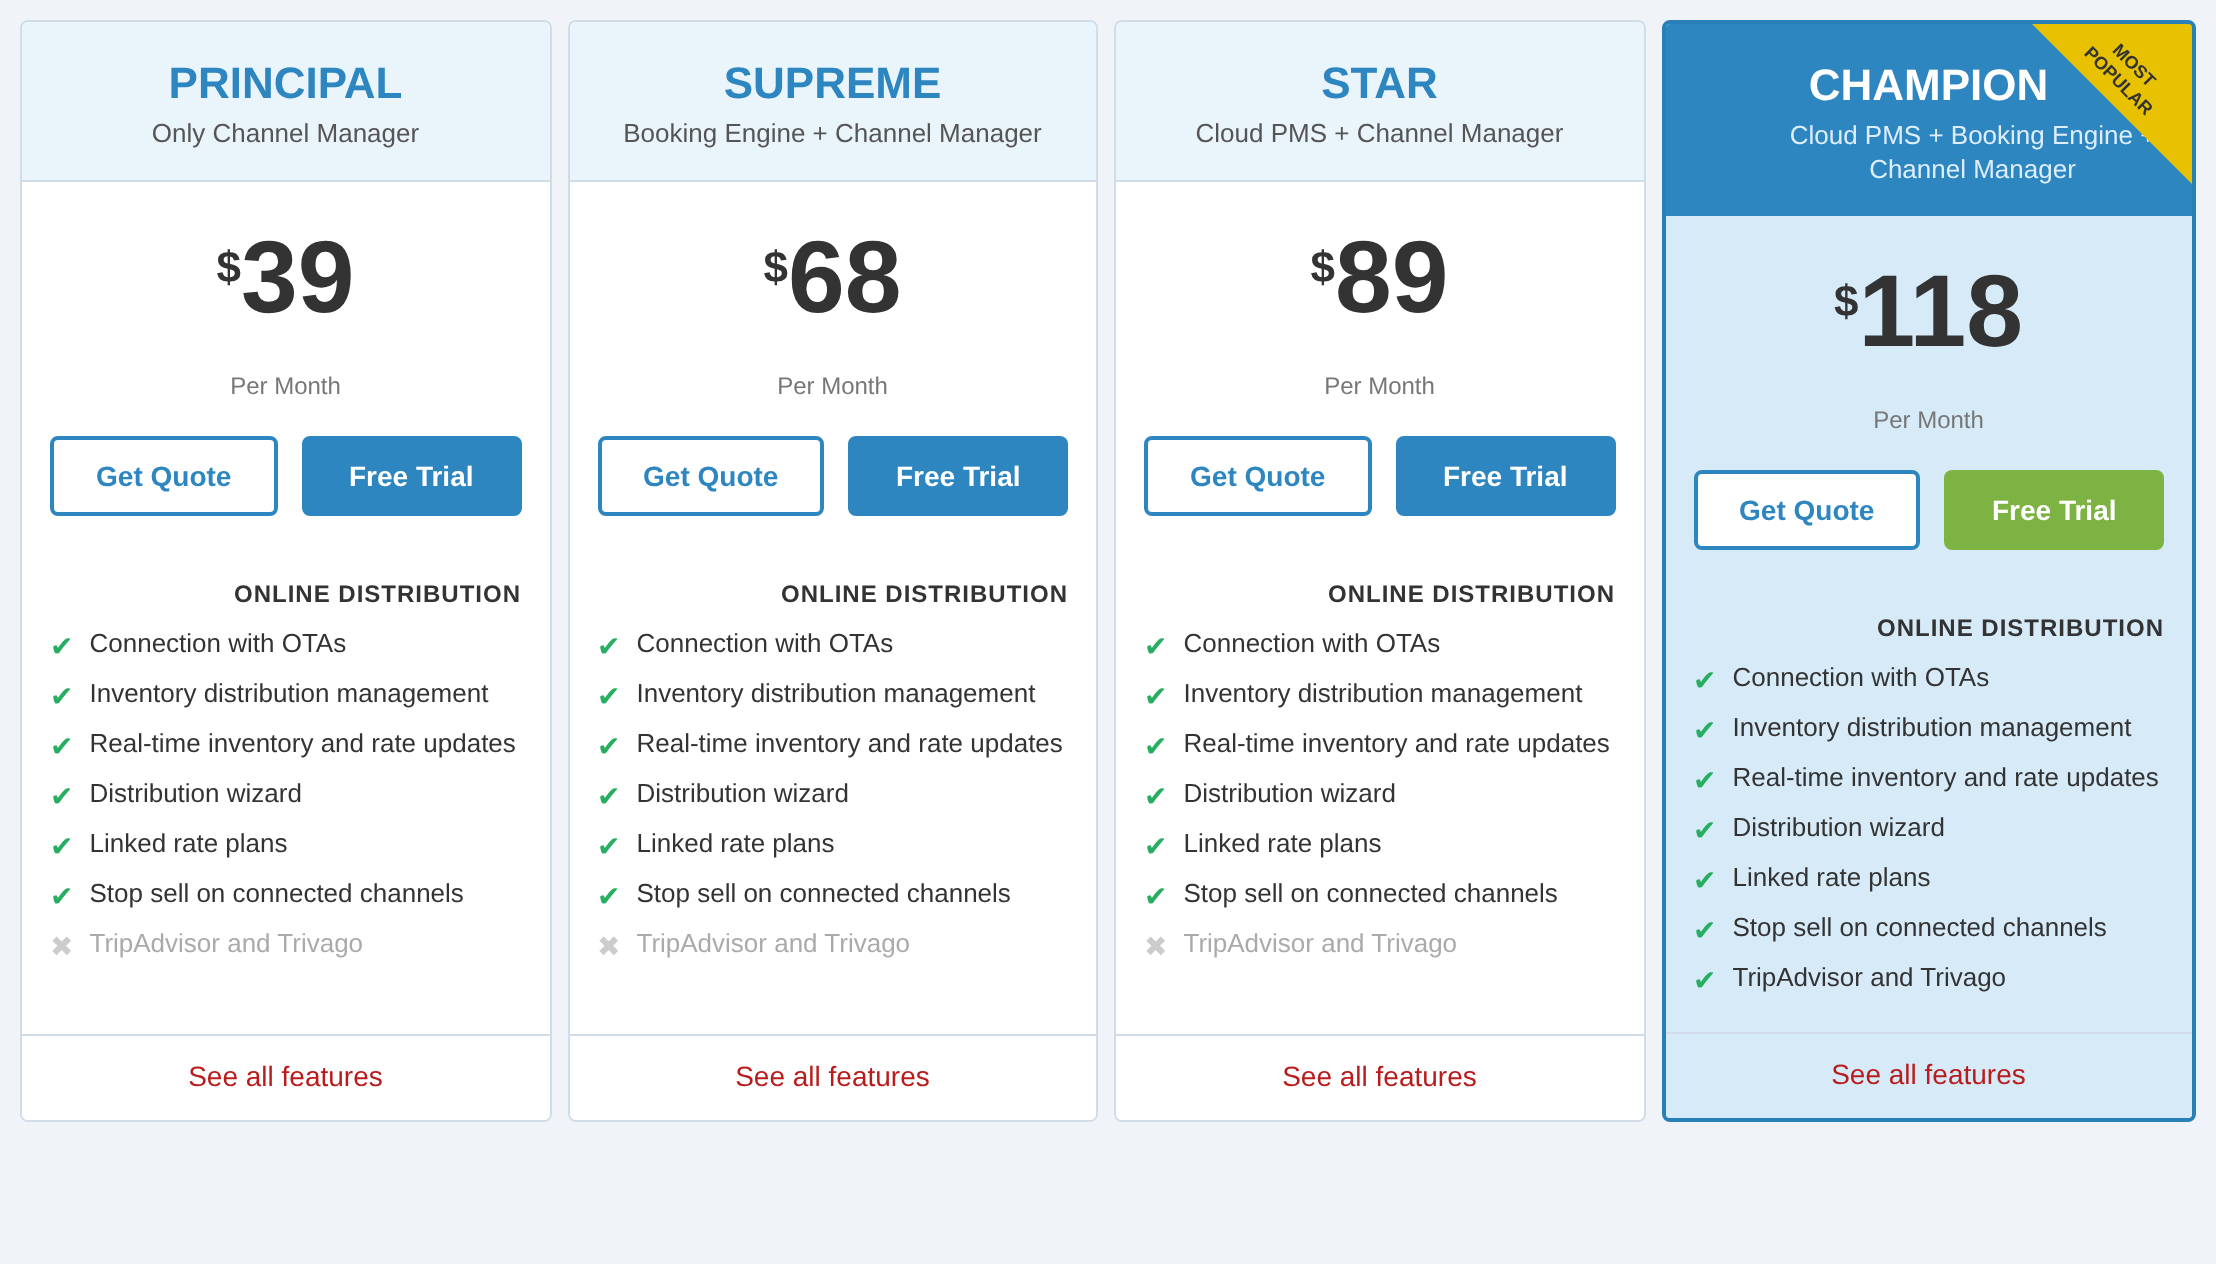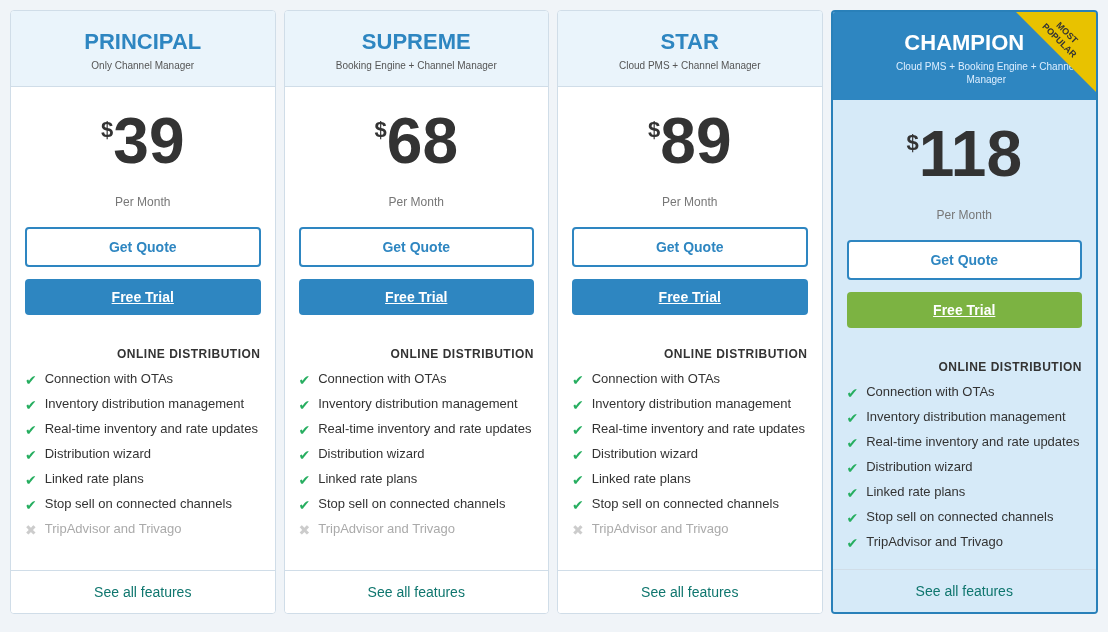--- a/index.html
+++ b/index.html
@@ -44,21 +44,21 @@
     }
     .plan-name {
       font-size: 22px;
       font-weight: bold;
       color: #2e86c1;
     }
     .plan-card.champion .plan-name {
       color: #fff;
     }
     .plan-subtitle {
-      font-size: 10px;
+      font-size: 13px;
       color: #555;
       margin-top: 4px;
       line-height: 1.3;
     }
     .plan-card.champion .plan-subtitle {
       color: #ddeeff;
       margin-left: 44px;
     }
     .most-popular-badge {
       position: absolute;
@@ -106,37 +106,36 @@
       align-items: flex-start;
       justify-content: center;
     }
     .price-dollar {
       font-size: 22px;
       font-weight: bold;
       color: #333;
       margin-top: 8px;
     }
     .price-amount {
-      font-size: 64px;
+      font-size: 51px;
       font-weight: bold;
       color: #333;
       line-height: 1;
     }
     .price-period {
       font-size: 12px;
       color: #777;
       margin-top: 22px;
     }
     .buttons-section {
       display: flex;
       gap: 12px;
       padding: 0 14px 18px;
       background: #fff;
       justify-content: space-between;
-      flex-direction: column;
     }
     .plan-card.champion .buttons-section {
       background: #d6eaf8;
     }
     .btn-quote {
       flex: 1;
       padding: 10px 8px;
       border: 2px solid #2e86c1;
       background: #fff;
       color: #2e86c1;
@@ -148,21 +147,20 @@
     .btn-trial {
       flex: 1;
       padding: 10px 8px;
       border: none;
       background: #2e86c1;
       color: #fff;
       font-size: 14px;
       font-weight: bold;
       border-radius: 4px;
       cursor: pointer;
-      text-decoration: underline;
     }
     .plan-card.champion .btn-trial {
       background: #7cb342;
     }
     .features-section {
       padding: 14px 14px 10px;
       flex: 1;
       background: #fff;
     }
     .plan-card.champion .features-section {
@@ -204,21 +202,21 @@
     .see-all {
       text-align: center;
       padding: 12px;
       background: #fff;
       border-top: 1px solid #d0dde8;
     }
     .plan-card.champion .see-all {
       background: #d6eaf8;
     }
     .see-all a {
-      color: #0f766e;
+      color: #b91c1c;
       font-size: 14px;
       text-decoration: none;
       font-weight: 500;
     }
   </style>
 </head>
 <body>
 
 <div class="pricing-container">
 

